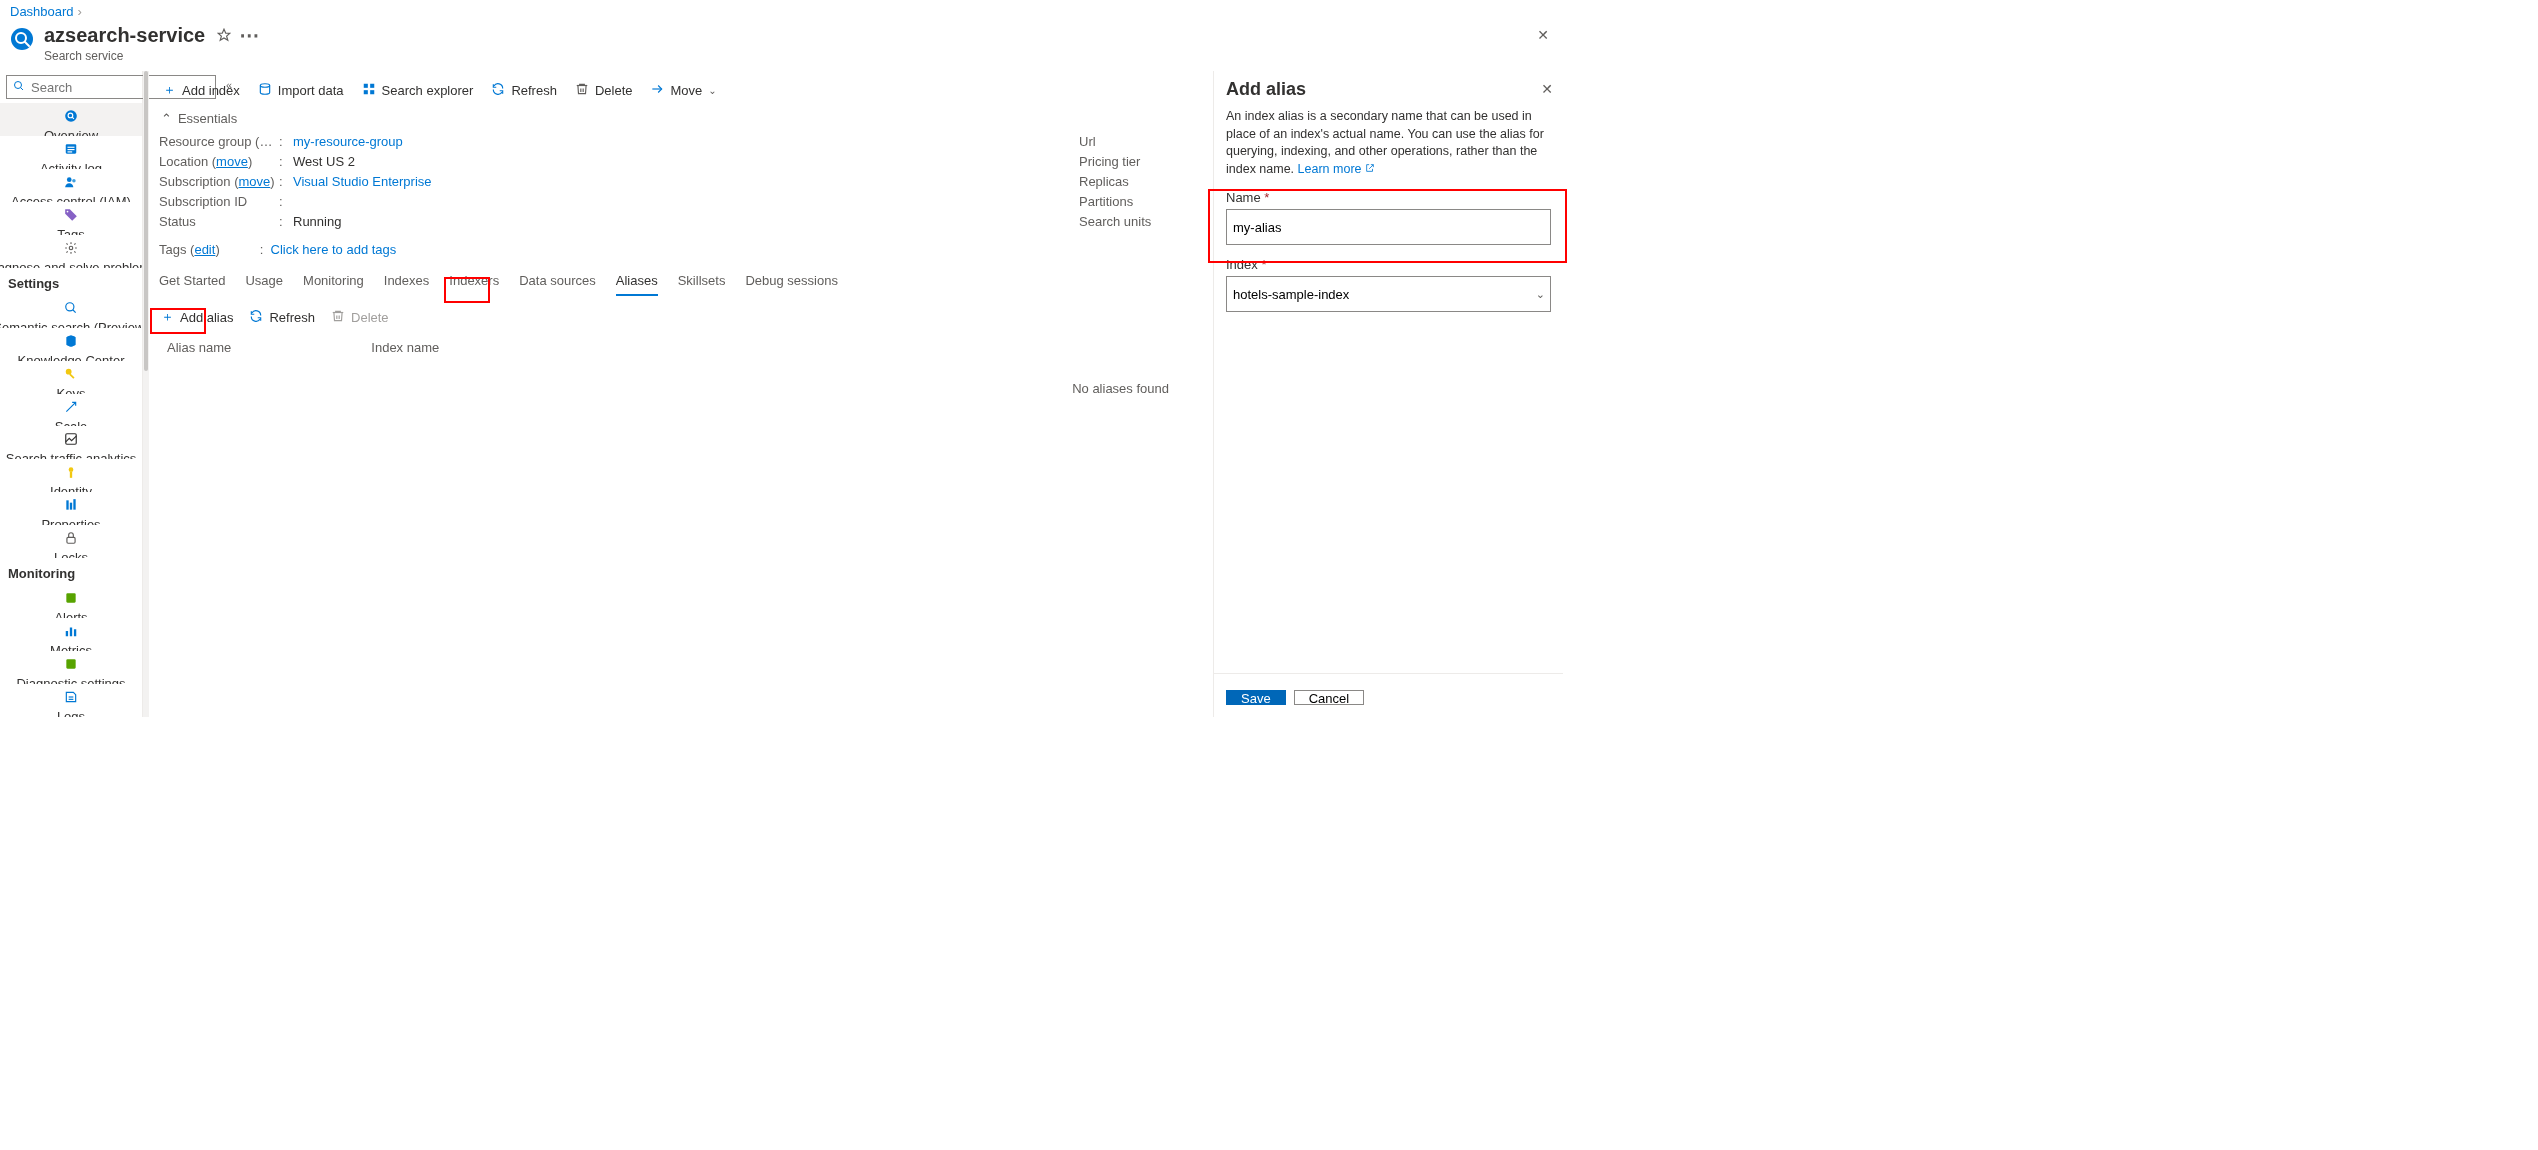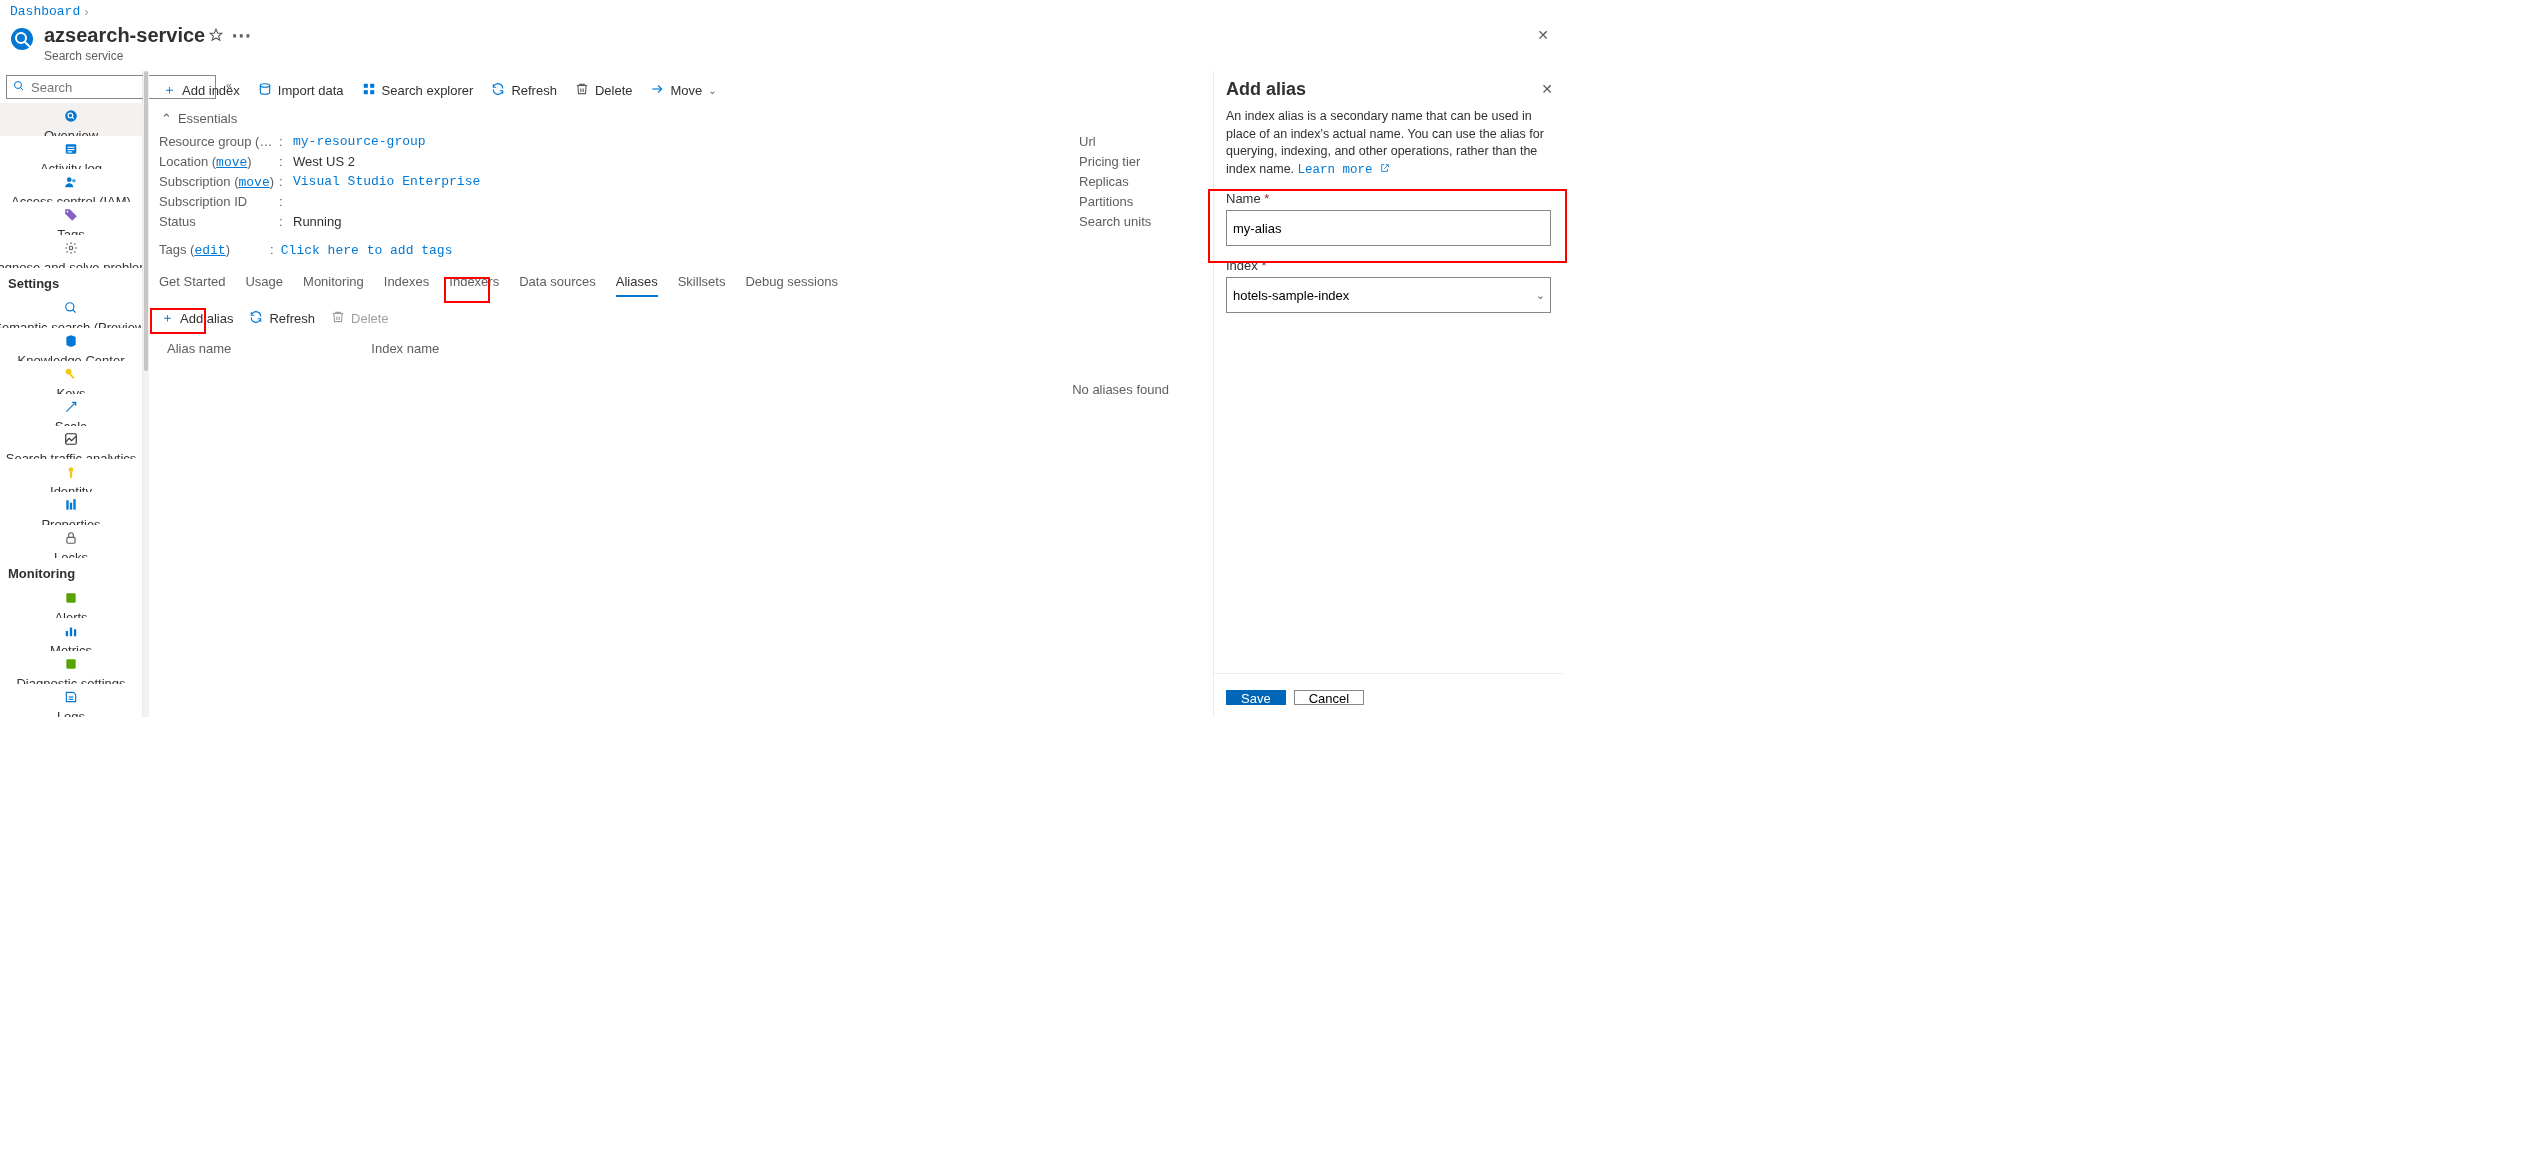--- a/index.html
+++ b/index.html
@@ -5,21 +5,21 @@
   * { box-sizing: border-box; }
   html, body {
     margin: 0; padding: 0;
     font-family: "Segoe UI", -apple-system, BlinkMacSystemFont, sans-serif;
     font-size: 13px;
     color: #323130;
     background: #fff;
     height: 100%;
     overflow: hidden;
   }
-  a { color: #0078d4; text-decoration: none; font-family: Liberation Mono, monospace; }
+  a { color: #0078d4; text-decoration: none; }
 
   .viewport { width: 1563px; height: 708px; position: relative; }
 
   
   .breadcrumb {
     padding: 4px 10px 2px 10px;
     font-size: 13px;
     display: flex; align-items: center; gap: 4px;
     color: #605e5c;
   }
@@ -30,21 +30,21 @@
     display: flex; align-items: flex-start; gap: 10px;
     padding: 2px 10px 8px 10px;
     position: relative;
   }
   .service-icon {
     width: 24px; height: 24px; margin-top: 4px;
     display: inline-flex; align-items: center; justify-content: center;
   }
   .resource-title {
     font-size: 20px; font-weight: 600; color: #323130;
-    display: flex; align-items: center; 
+    display: flex; align-items: center; gap: 8px;
   }
   .resource-subtitle { font-size: 12px; color: #605e5c; margin-top: 2px; }
   .header-actions { margin-left: 4px; color: #605e5c; display: flex; gap: 8px; align-items: center;}
   .close-x {
     position: absolute; right: 14px; top: 6px;
     font-size: 14px; color: #605e5c; cursor: pointer;
   }
 
   .body-row { display: flex; height: calc(100% - 62px); position: relative;}
 

